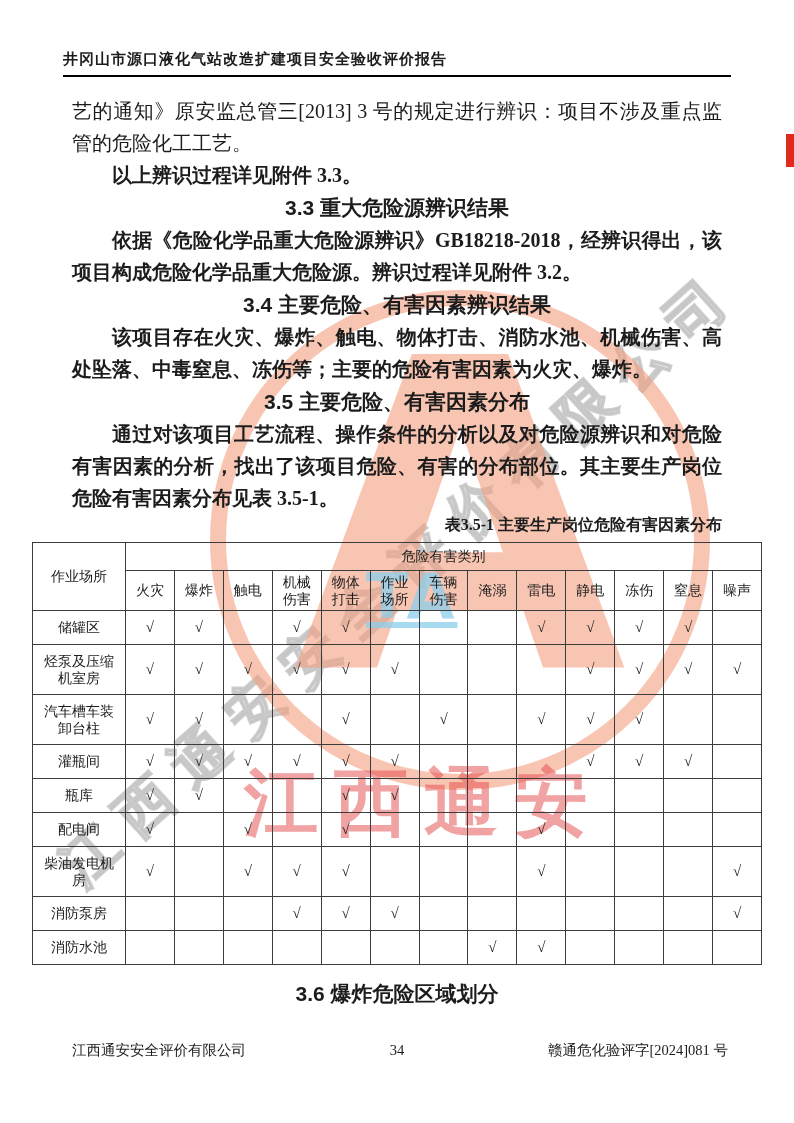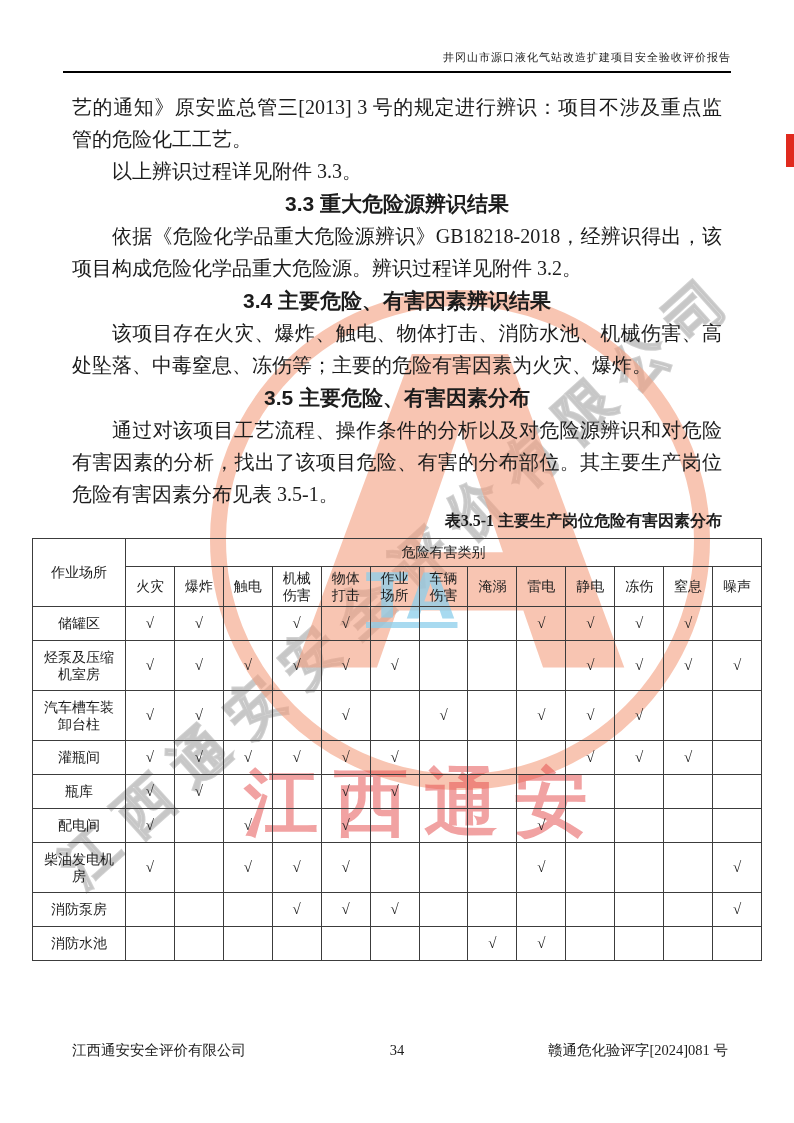--- a/index.html
+++ b/index.html
@@ -32,25 +32,25 @@
   }
   .wm-red{
     left:244px;top:734px;font-family:"Liberation Sans","DejaVu Sans",sans-serif;
     font-weight:bold;font-size:74px;line-height:1;
     letter-spacing:16px;color:rgba(228,76,76,0.52);margin-top:32px;
   }
   .red-mark{position:absolute;left:786px;top:134px;width:8px;height:33px;background:#e02a1e;z-index:3;}
   
   .content{position:relative;z-index:2;}
   .doc-header{padding:50px 63px 0;}
-  .doc-title{text-align:right;font-size:11px;font-weight:normal;letter-spacing:1px;}
+  .doc-title{text-align:left;font-size:15px;font-weight:bold;letter-spacing:1px;}
   .header-rule{border:0;border-top:2.5px solid #000;margin:6px 0 0;}
   .body-text{padding:18px 72px 0;font-size:20px;line-height:32px;text-align:justify;}
   .body-text p{margin:0;}
-  .indent{text-indent:2em;}
+  .indent{text-indent:2em;font-weight:bold;}
   .sec-heading{
     font-size:21px;line-height:33px;margin:0;font-weight:bold;
     font-family:"Liberation Sans","DejaVu Sans",sans-serif;text-align:center;text-indent:0;
   }
   .table-caption{text-align:right;font-size:16px;font-weight:bold;margin:5px 0 0;line-height:22px;}
   
   table.hazard{
     border-collapse:collapse;table-layout:fixed;width:730px;margin:6px auto 0;
     font-size:14px;line-height:17px;
   }
@@ -277,20 +277,21 @@
             <td class="check-cell">√</td>
             <td class="empty-cell"></td>
             <td class="empty-cell"></td>
             <td class="empty-cell"></td>
             <td class="empty-cell"></td>
           </tr>
         </tbody>
     </table>
 
     <div class="body-text" style="padding-top:12px;">
+      <p class="sec-heading">3.6 爆炸危险区域划分</p>
     </div>
   </div>
 
   <div class="page-footer">
     <span>江西通安安全评价有限公司</span>
     <span class="footer-page">34</span>
     <span>赣通危化验评字[2024]081 号</span>
   </div>
 
 </div>

